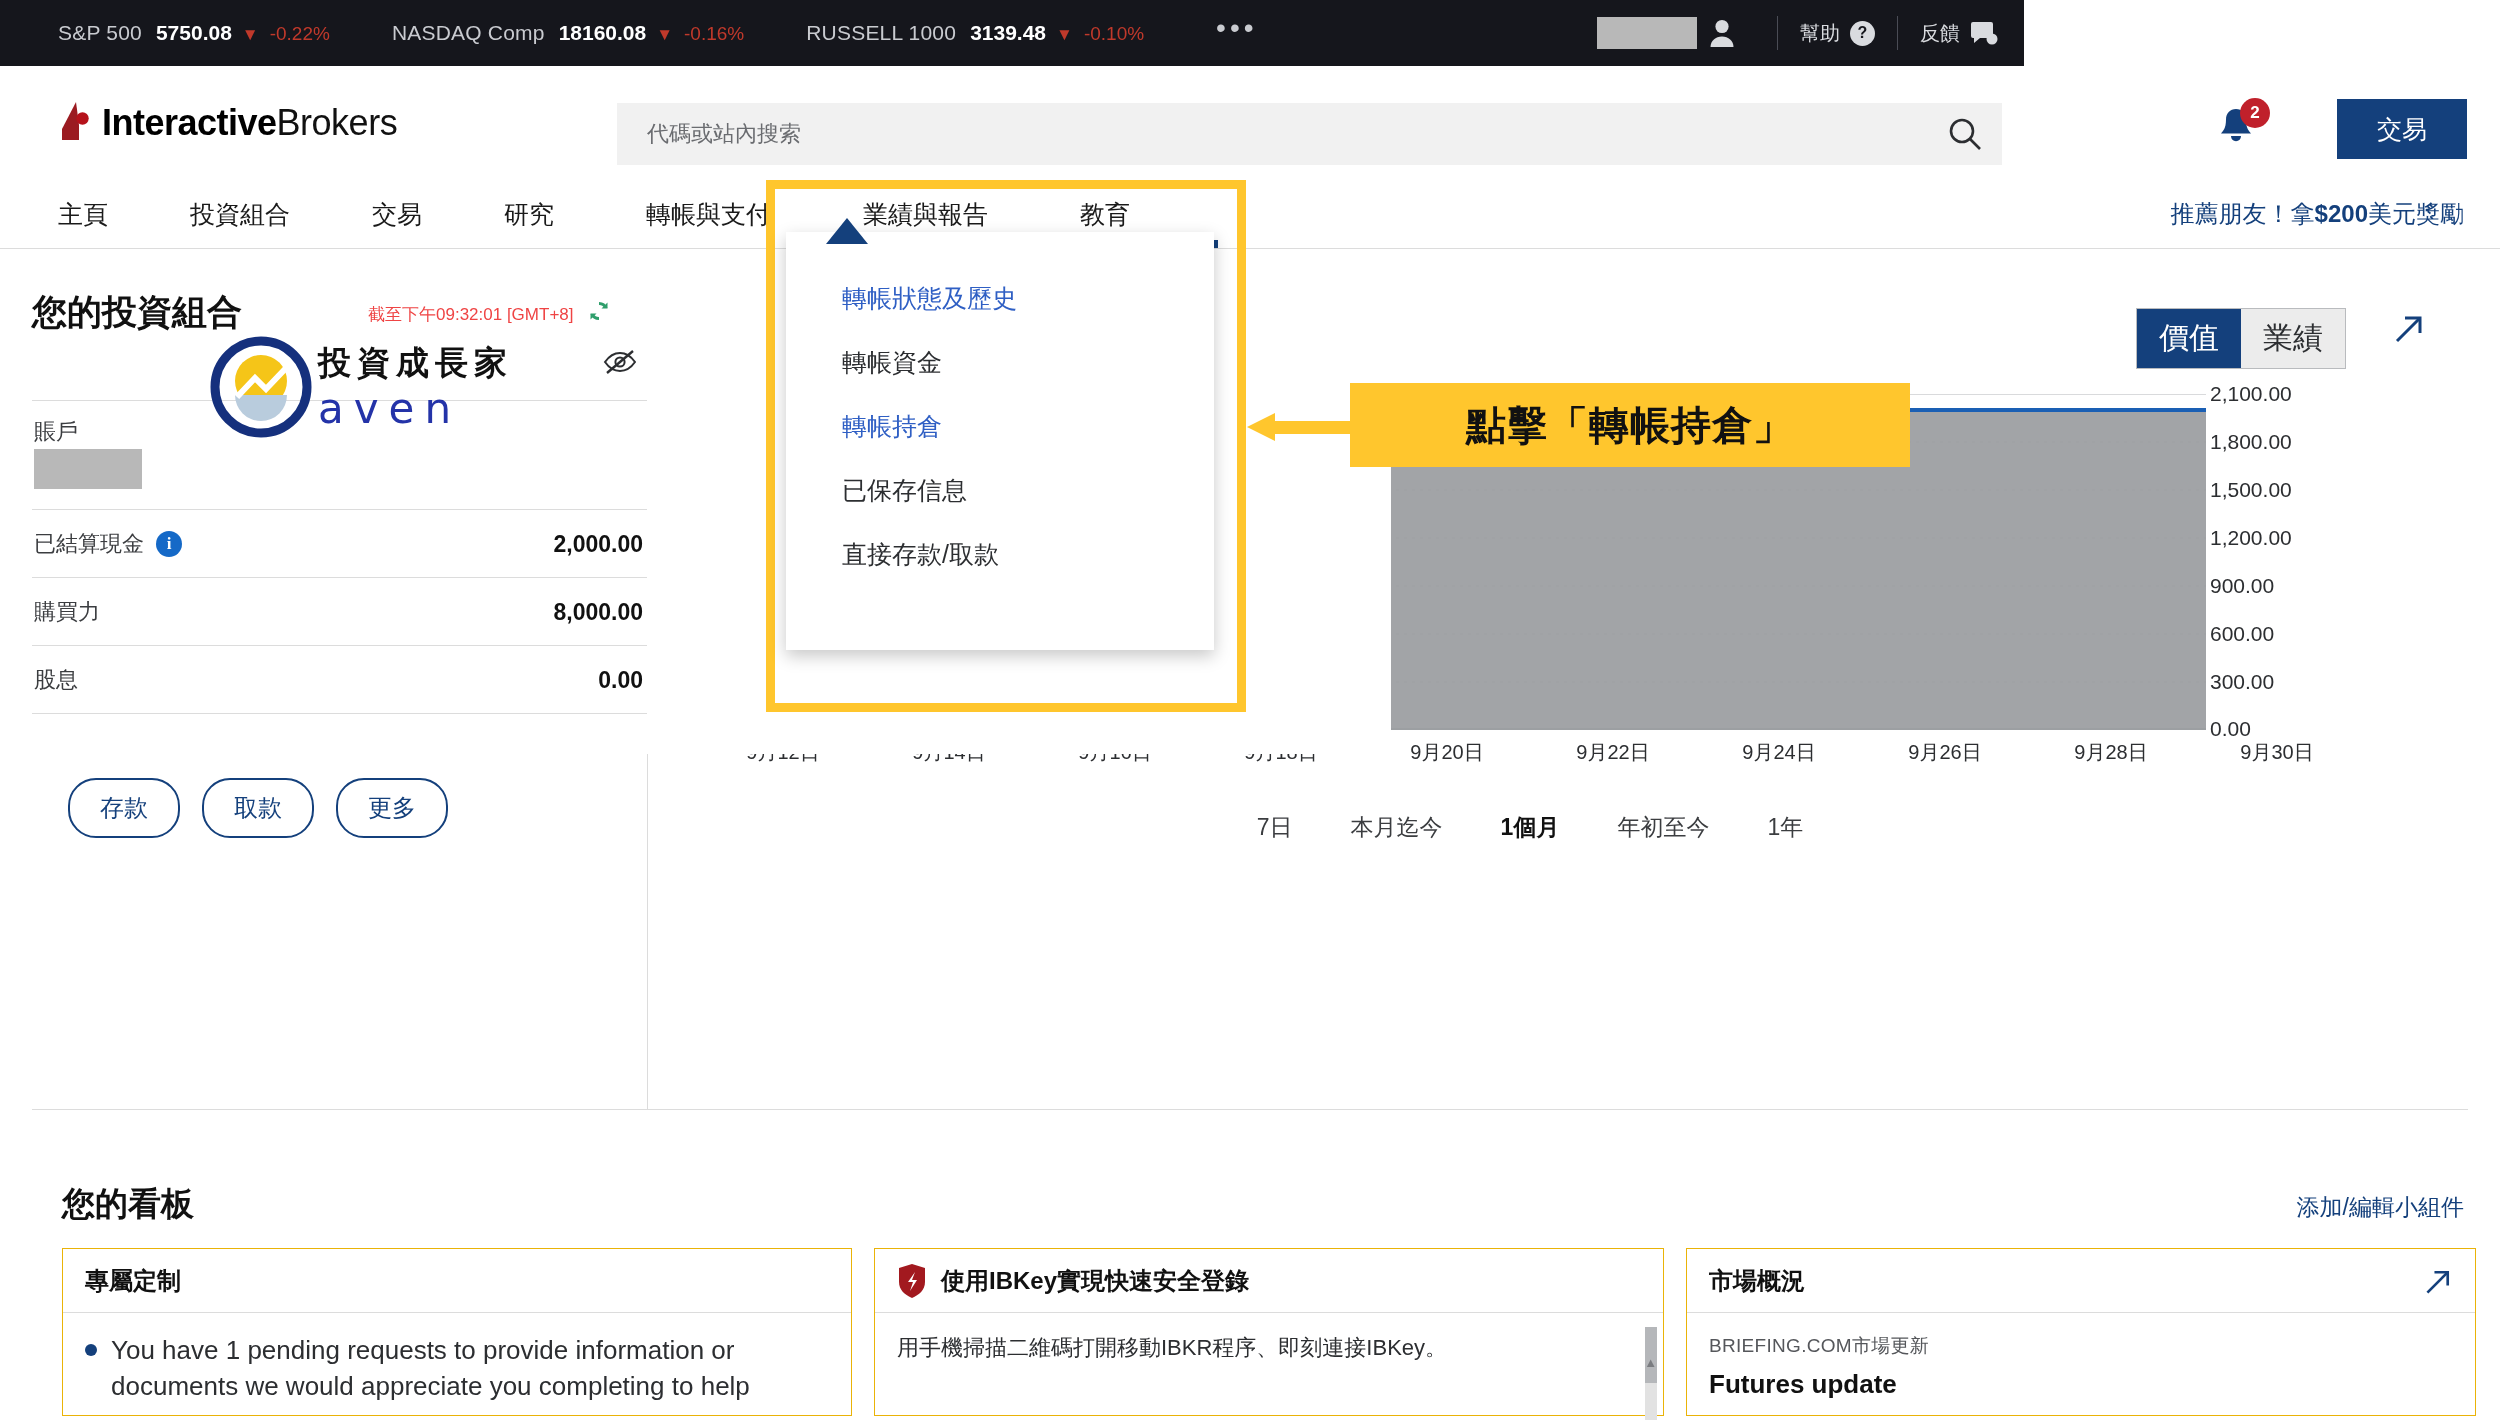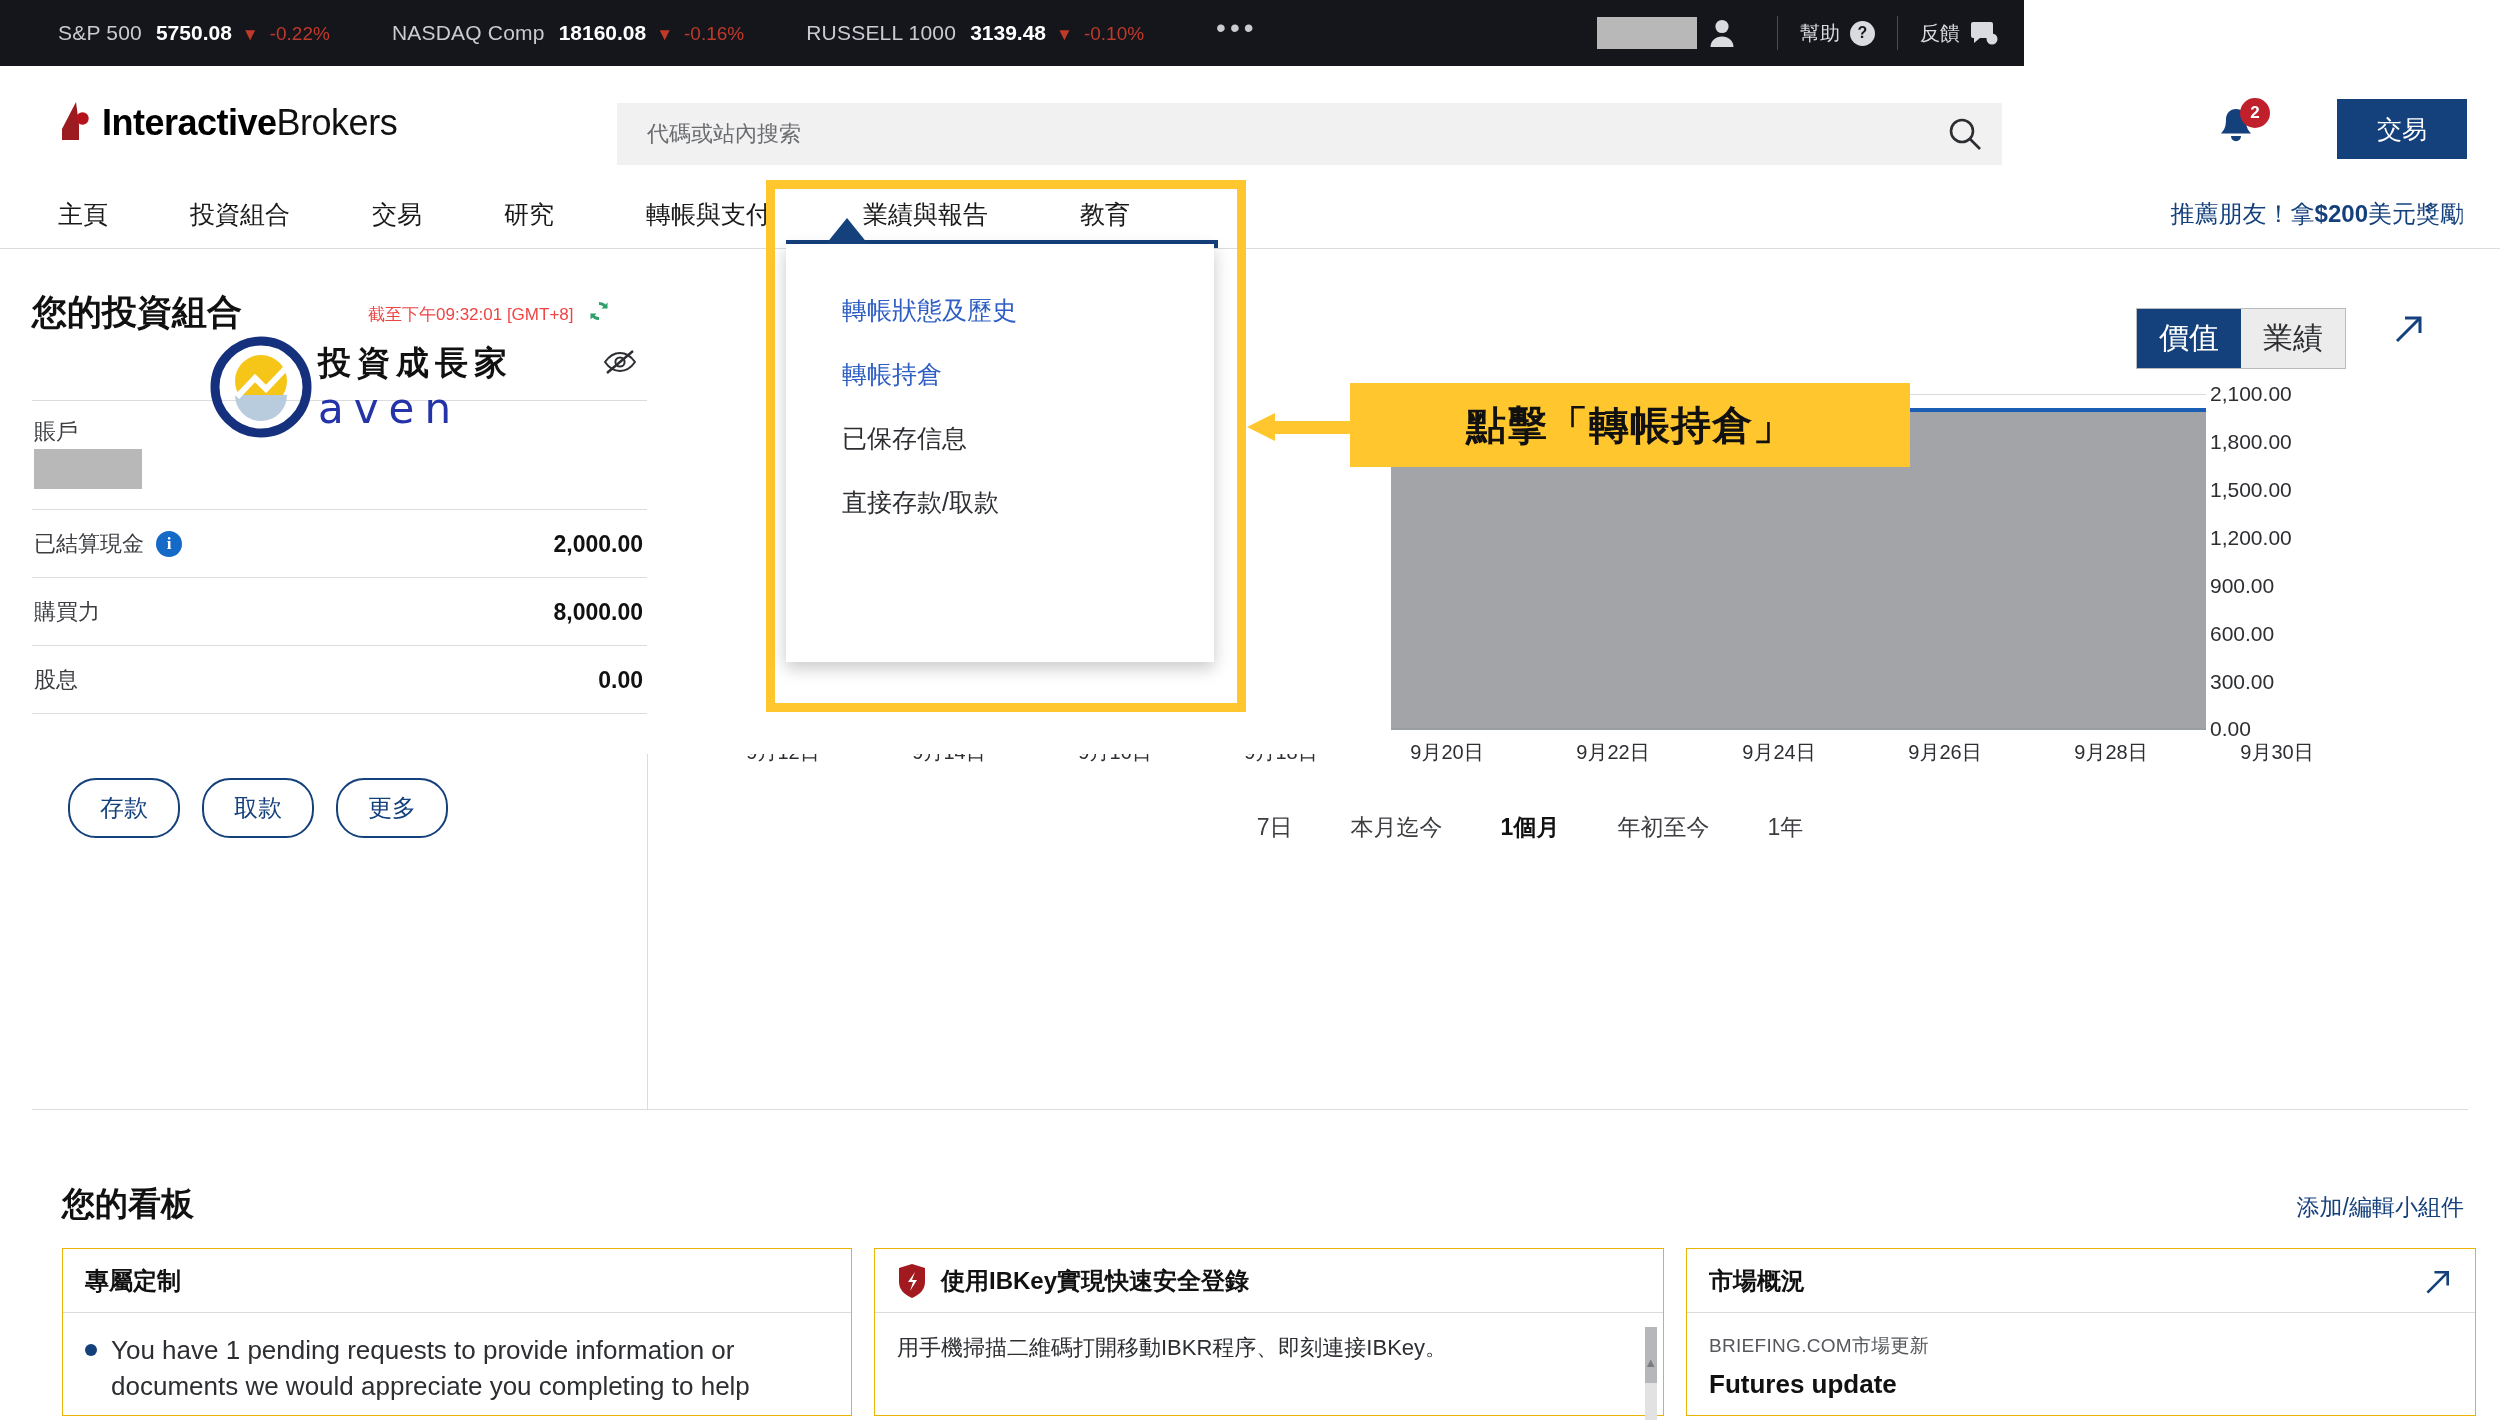--- a/index.html
+++ b/index.html
@@ -192,21 +192,21 @@
   }
   .dd-nav-underline {
     position: absolute; left: 786px; top: 240px; width: 432px; height: 8px; background: #14407c; z-index: 41;
   }
   .dd-caret {
     position: absolute; left: 826px; top: 218px; width: 0; height: 0;
     border-left: 21px solid transparent; border-right: 21px solid transparent;
     border-bottom: 26px solid #14407c; z-index: 42;
   }
   .dd-panel {
-    position: absolute; left: 786px; top: 244px; width: 428px; height: 418px;
+    position: absolute; left: 786px; top: 232px; width: 428px; height: 418px;
     background: #fff; box-shadow: 0 6px 16px rgba(0,0,0,.22); z-index: 41;
   }
   .dd-item {
     padding: 0 0 0 56px; height: 64px; display: flex; align-items: center;
     font-size: 25px; color: #2c2e31; cursor: pointer;
   }
   .dd-item.link { color: #2f5fc4; }
   .dd-item:first-child { margin-top: 34px; }
 
   
@@ -522,20 +522,21 @@
     </div>
   </div>
 
   <div class="dd-white-mask"></div>
 
   <div class="dd-nav-underline"></div>
   <div class="dd-caret"></div>
 
   <div class="dd-panel">
     <div class="dd-item link">轉帳狀態及歷史</div>
+    <div class="dd-item">轉帳資金</div>
     <div class="dd-item link">轉帳持倉</div>
     <div class="dd-item">已保存信息</div>
     <div class="dd-item">直接存款/取款</div>
   </div>
 
   <div class="dd-highlight"></div>
 
   <div class="callout-arrow">
     <svg width="110" height="28" viewBox="0 0 110 28">
       <rect x="24" y="8" width="86" height="13" fill="#ffc62d"></rect>

